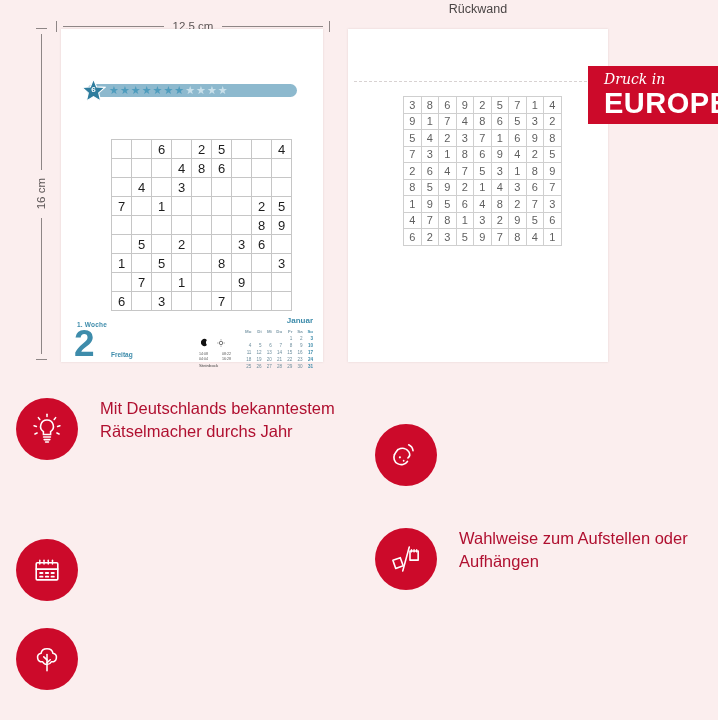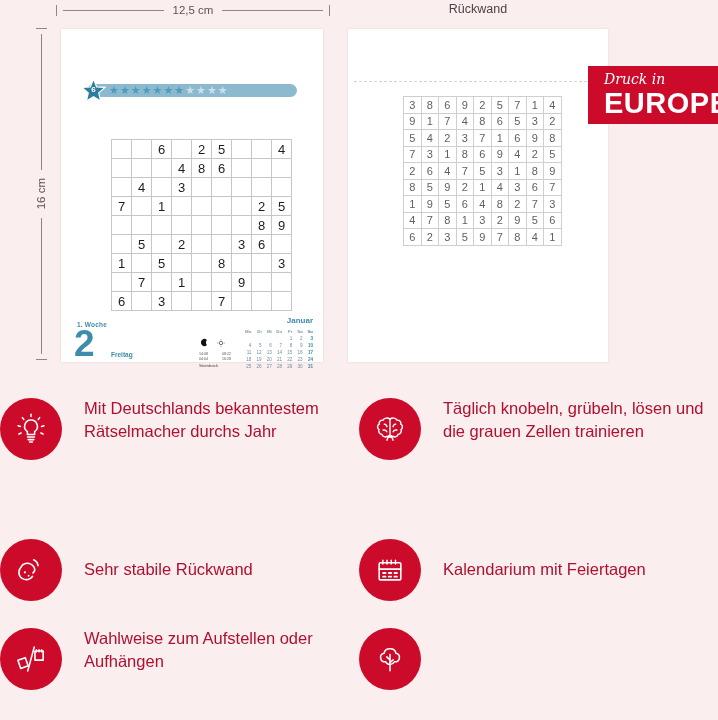--- a/index.html
+++ b/index.html
@@ -19,21 +19,21 @@
   #product-area {
     position: relative;
     width: 718px;
     height: 390px;
   }
 
   
   #dim-width {
     position: absolute;
     left: 56px;
-    top: 0;
+    top: 16px;
     width: 274px;
     height: 20px;
     display: flex;
     align-items: center;
     gap: 6px;
   }
   #dim-width .cap {
     width: 1px;
     height: 11px;
     background: #8e8686;
@@ -343,21 +343,21 @@
     top: 390px;
     width: 718px;
     height: 330px;
     display: grid;
     grid-template-columns: 359px 359px;
     grid-template-rows: 130px 100px 100px;
   }
   .feature {
     display: flex;
     align-items: flex-start;
-    padding-left: 0;
+    padding-left: 16px;
     box-sizing: border-box;
   }
   .feature.mid { align-items: center; }
   .feature-icon {
     flex: 0 0 auto;
     width: 62px;
     height: 62px;
     border-radius: 50%;
     background: #cc0a2a;
     display: flex;
@@ -759,53 +759,34 @@
           <line x1="5.6" y1="16.4" x2="8.2" y2="17.2"></line>
           <line x1="34.4" y1="16.4" x2="31.8" y2="17.2"></line>
           <line x1="6.6" y1="25.6" x2="9" y2="24.4"></line>
           <line x1="33.4" y1="25.6" x2="31" y2="24.4"></line>
         </g>
       </svg>
     </div>
     <div class="feature-text">Mit Deutschlands bekanntestem Rätselmacher durchs Jahr</div>
   </div>
 
-  <div class="feature">
-    <div class="feature-icon">
-      <svg width="36" height="36" viewBox="0 0 40 40" aria-hidden="true">
-        <g fill="none" stroke="#fff" stroke-width="1.6" stroke-linecap="round">
-          <path d="M20 9c-2.6-2-6.4-1.4-7.8 1.2-2.8-.3-4.8 2-4.2 4.4-2.3 1.3-2.4 4.6-.3 6 -1 2.5.7 5.2 3.3 5.4.6 2.5 3.6 3.6 5.7 2.1 1.3 1.6 3.9 1.2 4.6-.8"></path>
-          <path d="M20 9c2.6-2 6.4-1.4 7.8 1.2 2.8-.3 4.8 2 4.2 4.4 2.3 1.3 2.4 4.6.3 6 1 2.5-.7 5.2-3.3 5.4-.6 2.5-3.6 3.6-5.7 2.1-1.3 1.6-3.9 1.2-4.6-.8"></path>
-          <line x1="20" y1="9" x2="20" y2="27.4"></line>
-          <path d="M13.6 14.6c1.6.2 2.8 1.3 3 2.8"></path>
-          <path d="M26.4 14.6c-1.6.2-2.8 1.3-3 2.8"></path>
-          <path d="M12.4 21.2c1.8-.3 3.4.5 4.1 1.9"></path>
-          <path d="M27.6 21.2c-1.8-.3-3.4.5-4.1 1.9"></path>
-          <line x1="18.2" y1="28" x2="16.6" y2="32.4"></line>
-          <line x1="21.8" y1="28" x2="23.4" y2="32.4"></line>
-        </g>
-      </svg>
-    </div>
-    <div class="feature-text">Täglich knobeln, grübeln, lösen und die grauen Zellen trainieren</div>
-  </div>
 
   <div class="feature mid">
     <div class="feature-icon">
       <svg width="36" height="36" viewBox="0 0 40 40" aria-hidden="true">
         <g fill="none" stroke="#fff" stroke-width="1.8" stroke-linecap="round" stroke-linejoin="round">
           <path d="M11 14c4.8-2.4 9.6-1.4 12 2.2 1.6 2.4 1.2 5.4-.8 7"></path>
           <path d="M23 8.6c2.6 1.2 4.4 3.6 4.8 6.6"></path>
           <path d="M7.2 19.6c-1.6 3.6-.2 8 3.4 10 3.8 2.2 8.6 1 11-2.4"></path>
           <path d="M7.2 19.6c1.2-2.2 2.4-3.8 3.8-5.6"></path>
           <circle cx="13.2" cy="22.6" r="1.2" fill="#fff" stroke="none"></circle>
           <circle cx="17.4" cy="26.4" r="1" fill="#fff" stroke="none"></circle>
         </g>
       </svg>
     </div>
-    <div class="feature-text">Sehr stabile Rückwand</div>
   </div>
 
   <div class="feature mid">
     <div class="feature-icon">
       <svg width="36" height="36" viewBox="0 0 40 40" aria-hidden="true">
         <g fill="none" stroke="#fff" stroke-width="1.8" stroke-linecap="round">
           <rect x="8" y="12" width="24" height="19" rx="1.2"></rect>
           <line x1="8" y1="19" x2="32" y2="19"></line>
           <g stroke-width="1.6">
             <line x1="12" y1="9.2" x2="12" y2="13.4"></line>
@@ -817,21 +798,20 @@
             <line x1="12.4" y1="23.4" x2="15" y2="23.4"></line>
             <line x1="18.7" y1="23.4" x2="21.3" y2="23.4"></line>
             <line x1="25" y1="23.4" x2="27.6" y2="23.4"></line>
             <line x1="12.4" y1="27.4" x2="15" y2="27.4"></line>
             <line x1="18.7" y1="27.4" x2="21.3" y2="27.4"></line>
             <line x1="25" y1="27.4" x2="27.6" y2="27.4"></line>
           </g>
         </g>
       </svg>
     </div>
-    <div class="feature-text">Kalendarium mit Feiertagen</div>
   </div>
 
   <div class="feature">
     <div class="feature-icon">
       <svg width="38" height="38" viewBox="0 0 40 40" aria-hidden="true">
         <g fill="none" stroke="#fff" stroke-width="1.7" stroke-linejoin="round" stroke-linecap="round">
           <line x1="23.4" y1="7.5" x2="16.6" y2="32.5"></line>
           <path d="M6.2 21.4 14 18.6l3 8.6-7.8 2.8z"></path>
           <path d="M24.2 11.6h8.6v9.6h-8.6z"></path>
           <g stroke-width="1.3">

